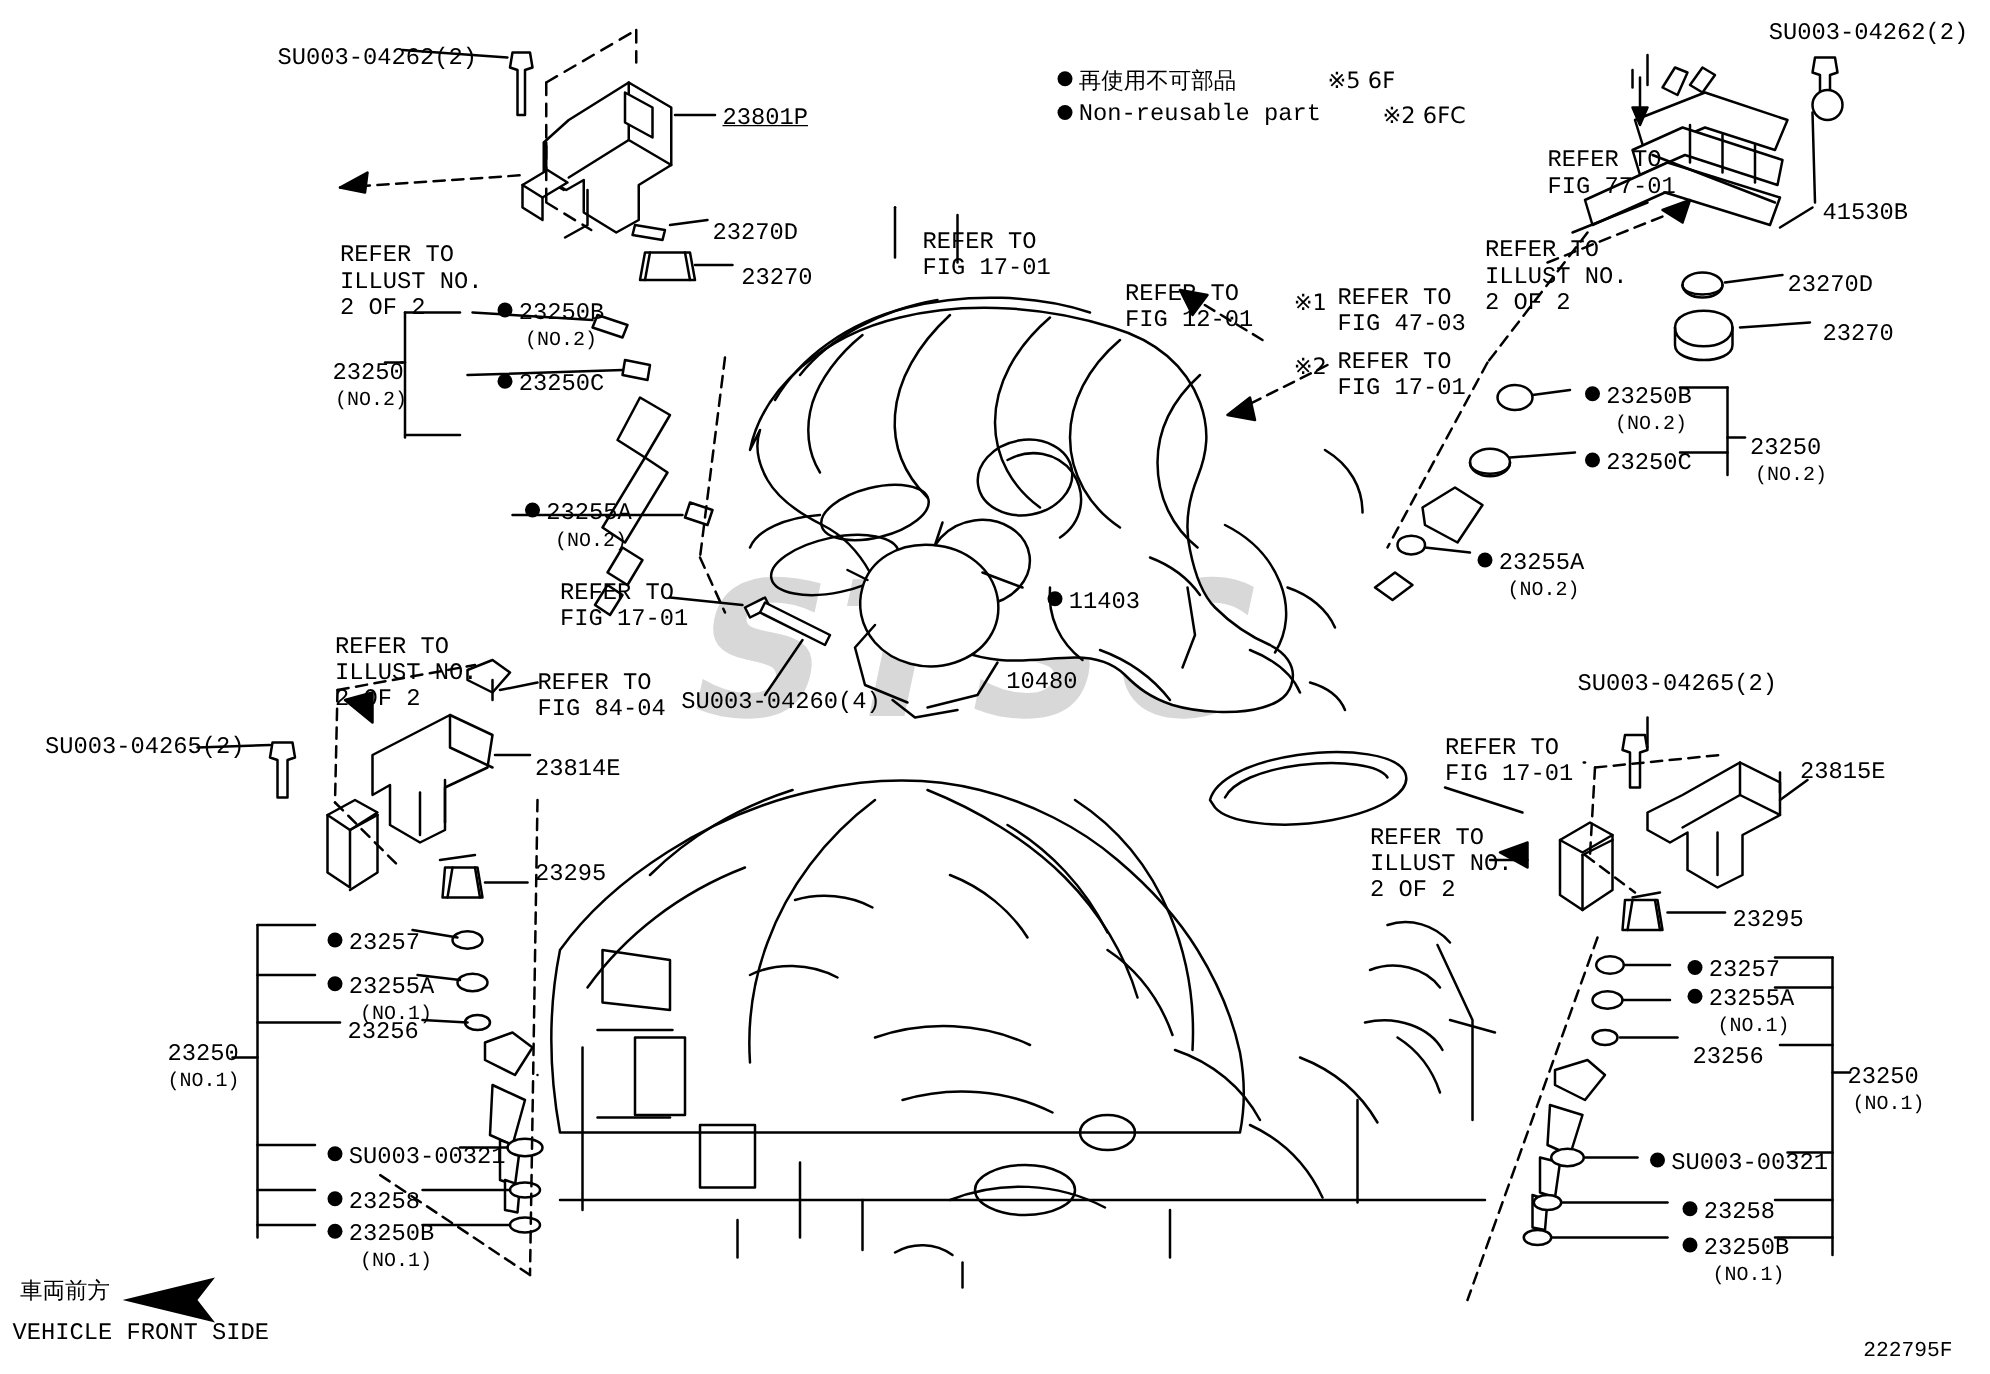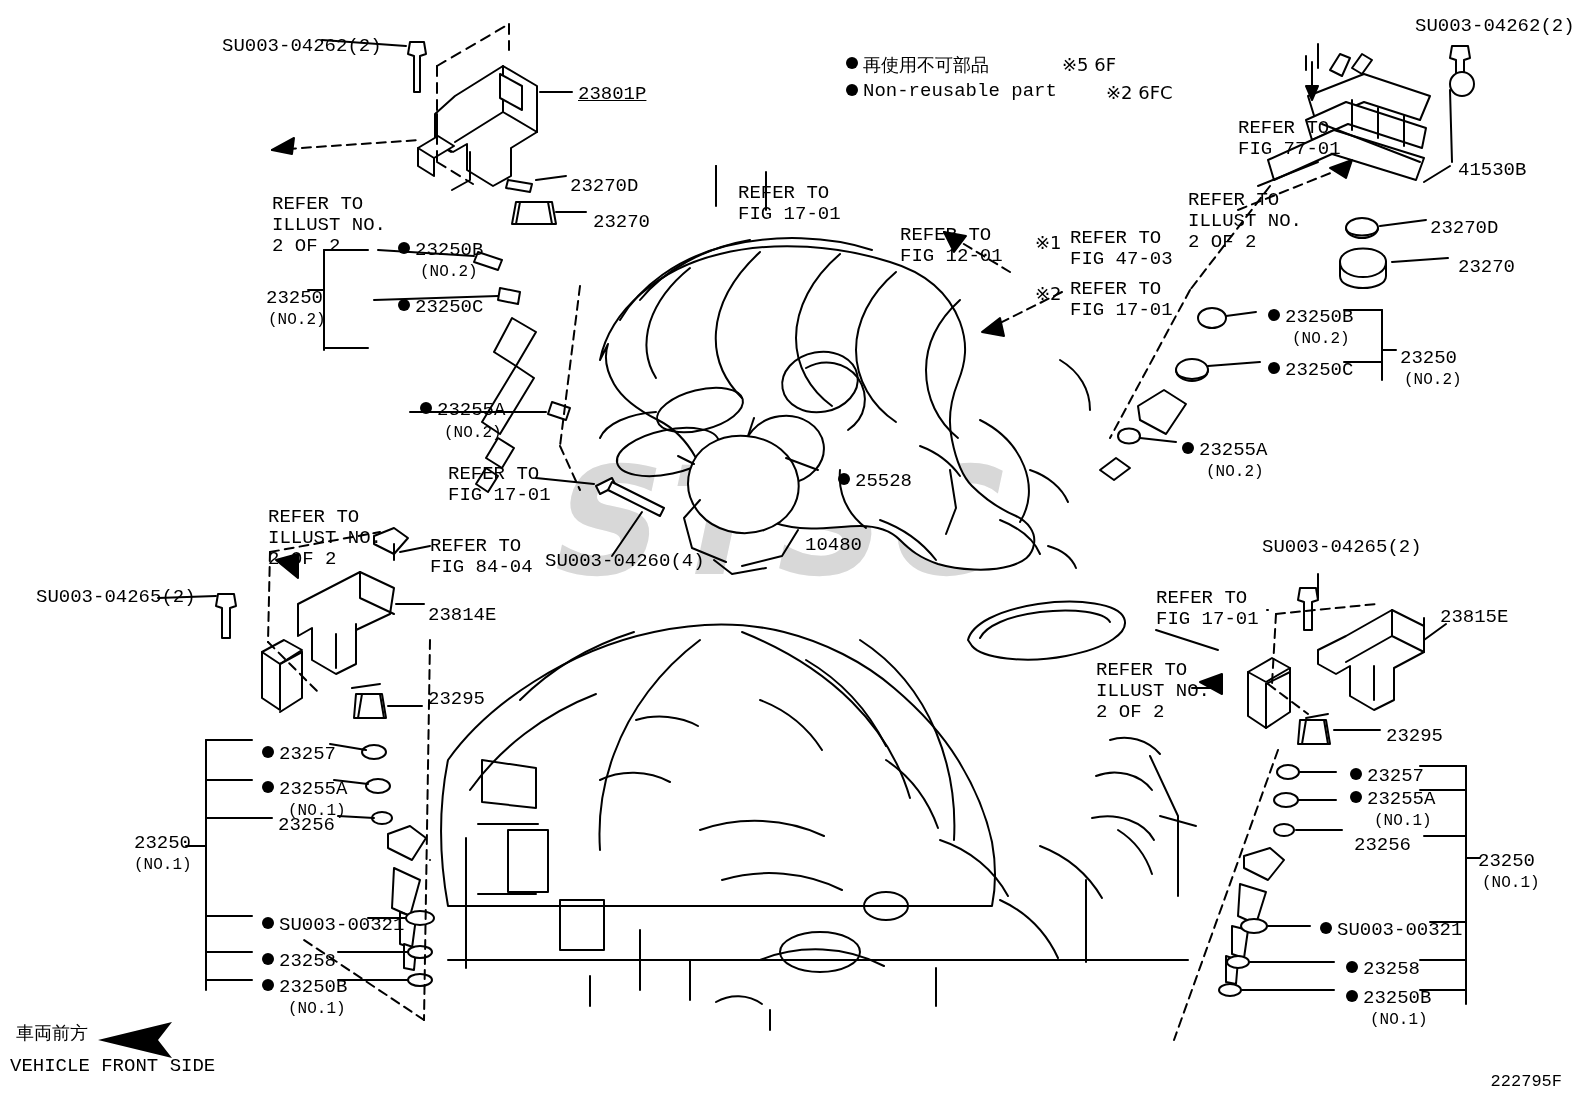--- a/index.html
+++ b/index.html
@@ -414,21 +414,21 @@
 2 OF 2</div>
       <div class="lbl" style="left: 1430px; top: 218px;">23270D</div>
       <div class="lbl" style="left: 1458px; top: 257px;">23270</div>
       <div class="lbl" style="left: 1268px; top: 307px;"><span class="dot"></span><span>23250B</span></div>
       <div class="lbl sm" style="left: 1292px; top: 330px;">(NO.2)</div>
       <div class="lbl" style="left: 1400px; top: 348px;">23250</div>
       <div class="lbl sm" style="left: 1404px; top: 371px;">(NO.2)</div>
       <div class="lbl" style="left: 1268px; top: 360px;"><span class="dot"></span><span>23250C</span></div>
       <div class="lbl" style="left: 1182px; top: 440px;"><span class="dot"></span><span>23255A</span></div>
       <div class="lbl sm" style="left: 1206px; top: 463px;">(NO.2)</div>
-      <div class="lbl" style="left: 838px; top: 471px;"><span class="dot"></span><span>25528</span></div>
+      <div class="lbl" style="left: 838px; top: 471px;"><span class="dot"></span><span>11403</span></div>
       <div class="lbl" style="left: 805px; top: 535px;">10480</div>
       <div class="lbl" style="left: 448px; top: 464px;">REFER TO
 FIG 17-01</div>
       <div class="lbl" style="left: 545px; top: 551px; text-align: right;">SU003-04260(4)</div>
       <div class="lbl" style="left: 268px; top: 507px;">REFER TO
 ILLUST NO.
 2 OF 2</div>
       <div class="lbl" style="left: 430px; top: 536px;">REFER TO
 FIG 84-04</div>
       <div class="lbl" style="left: 36px; top: 587px;">SU003-04265(2)</div>

